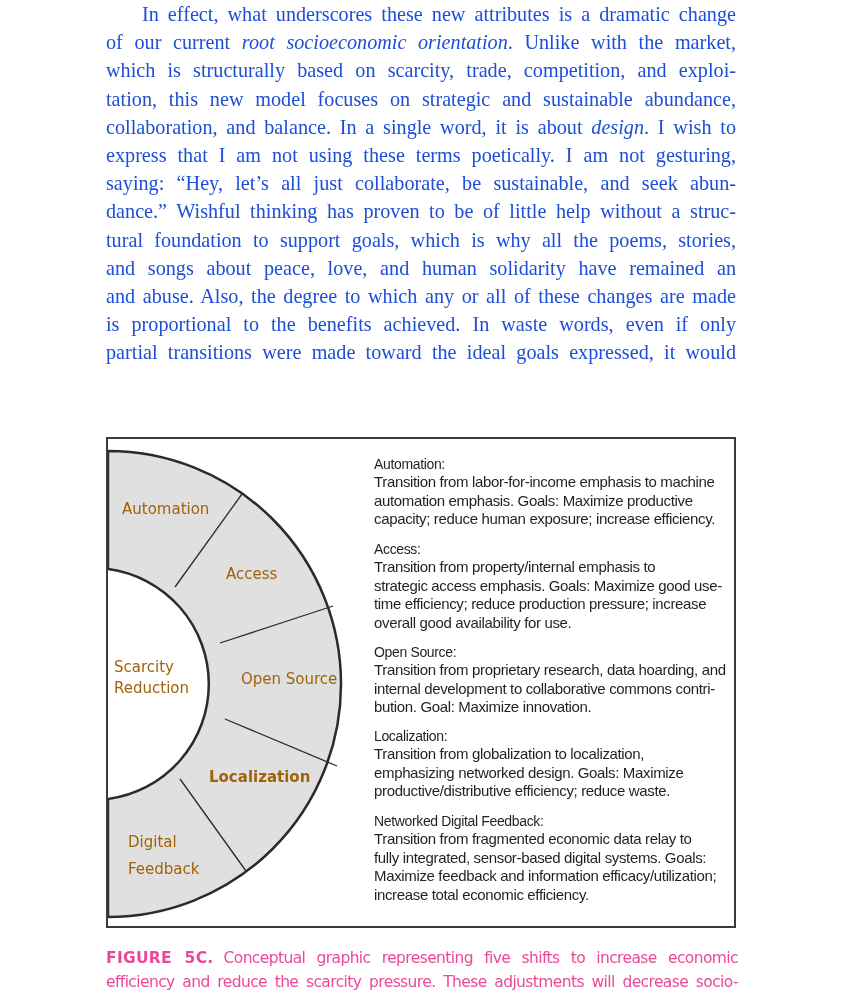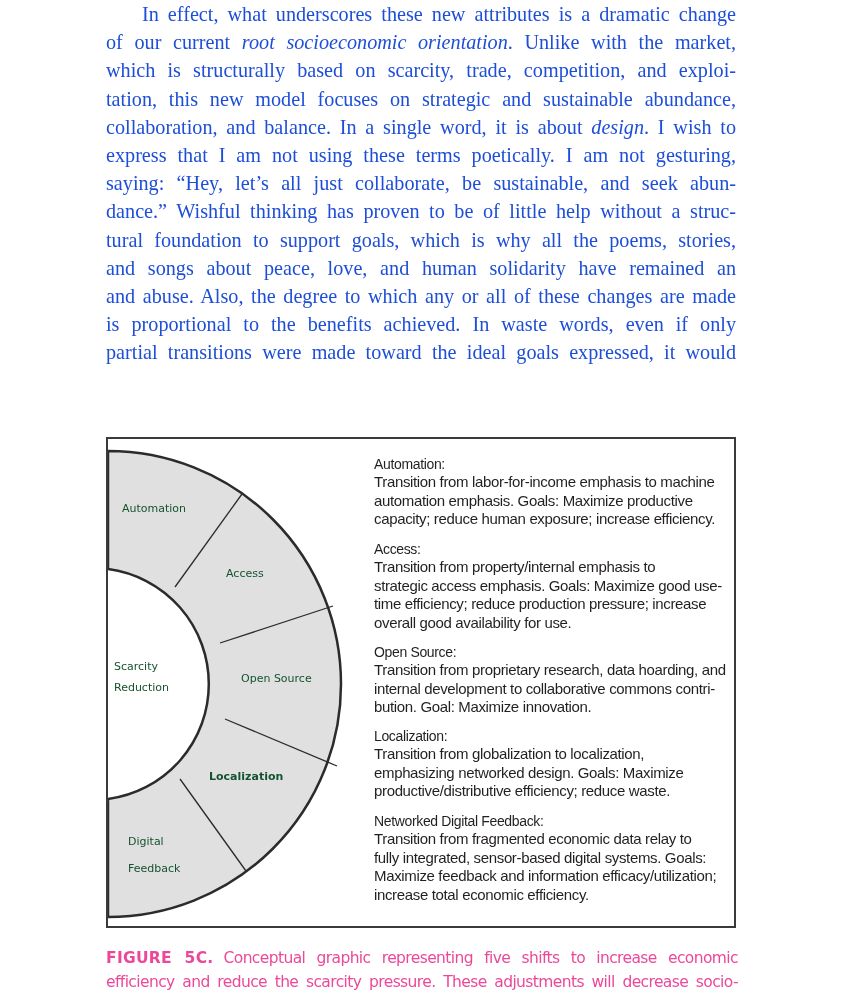--- a/index.html
+++ b/index.html
@@ -13,21 +13,21 @@
   .body-text .line { display:block; height:28.2px; white-space:nowrap; text-align:justify; text-align-last:justify; }
   .body-text .line.first { padding-left:36px; }
   .body-text em { font-style:italic; }
   .figure-box {
     position:absolute; left:106px; top:437px; width:626px; height:487px;
     border:2px solid #3a3a3c; box-sizing:content-box;
   }
   .diagram { position:absolute; left:0; top:0; }
   .seg-label {
     position:absolute; font-family:"DejaVu Sans", "Liberation Sans", sans-serif;
-    font-size:11px; line-height:20px; color:#14532d; white-space:nowrap;
+    font-size:15px; line-height:20px; color:#a16207; white-space:nowrap;
   }
   .desc {
     position:absolute; left:254px; width:370px;
     font-family:Liberation Sans, sans-serif;
     color:#231f20; letter-spacing:-0.35px;margin-left:12px;
   }
   .desc .title { display:block; font-size:14px; line-height:18px; }
   .desc .text { display:block; font-size:15px; line-height:18.5px; white-space:nowrap; }
   .caption {
     position:absolute; left:106px; top:946px; width:632px;

